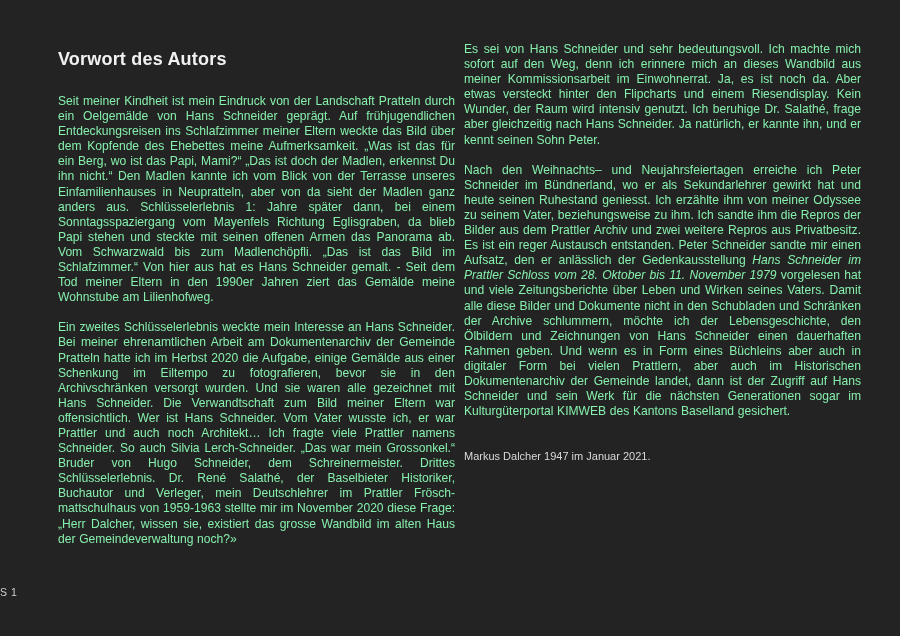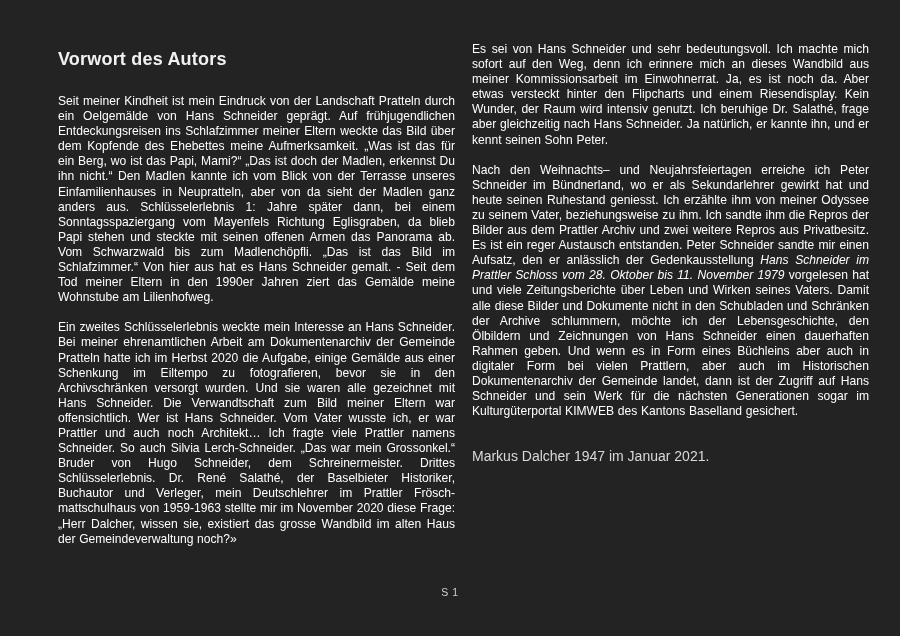--- a/index.html
+++ b/index.html
@@ -12,62 +12,61 @@
     width: 900px;
     height: 636px;
     background: #232323;
     font-family: "Liberation Sans", sans-serif;
     color: #d9d9d9;
     overflow: hidden;
     box-sizing: border-box;
   }
   .columns {
     display: flex;
-    gap: 17px;
+    gap: 9px;
     padding: 40px 32px 0 58px;
     box-sizing: border-box;
   }
   .col {
     width: 397px;
     flex: 0 0 397px;
   }
   h1.doc-title {
     margin: 8px 0 24px 0;
     font-size: 18px;
     line-height: 22px;
     font-weight: bold;
     color: #f1f1f1;
     letter-spacing: 0.2px;
   }
   p.body-text {
     margin: 0 0 15px 0;
     font-size: 12.1px;
     line-height: 15.1px;
     text-align: justify;
-    color: #ffffff;
+    color: #86efac;
     word-spacing: 0.3px;
   }
   p.body-text em {
   }
   .right-col p.body-text:first-child {
     margin-top: 2px;
   }
   p.signature {
     margin: 30px 0 0 0;
-    font-size: 14px;
+    font-size: 11px;
     line-height: 15.1px;
     text-align: left;
     color: #d9d9d9;
   }
   .footer {
     position: absolute;
     left: 0;
     right: 0;
     bottom: 38px;
-    text-align: center;
     font-size: 10.5px;
     color: #cfcfcf;
     letter-spacing: 0.5px;
   }
 </style>
 </head>
 <body>
 
 <div class="page">
   <div class="columns">

